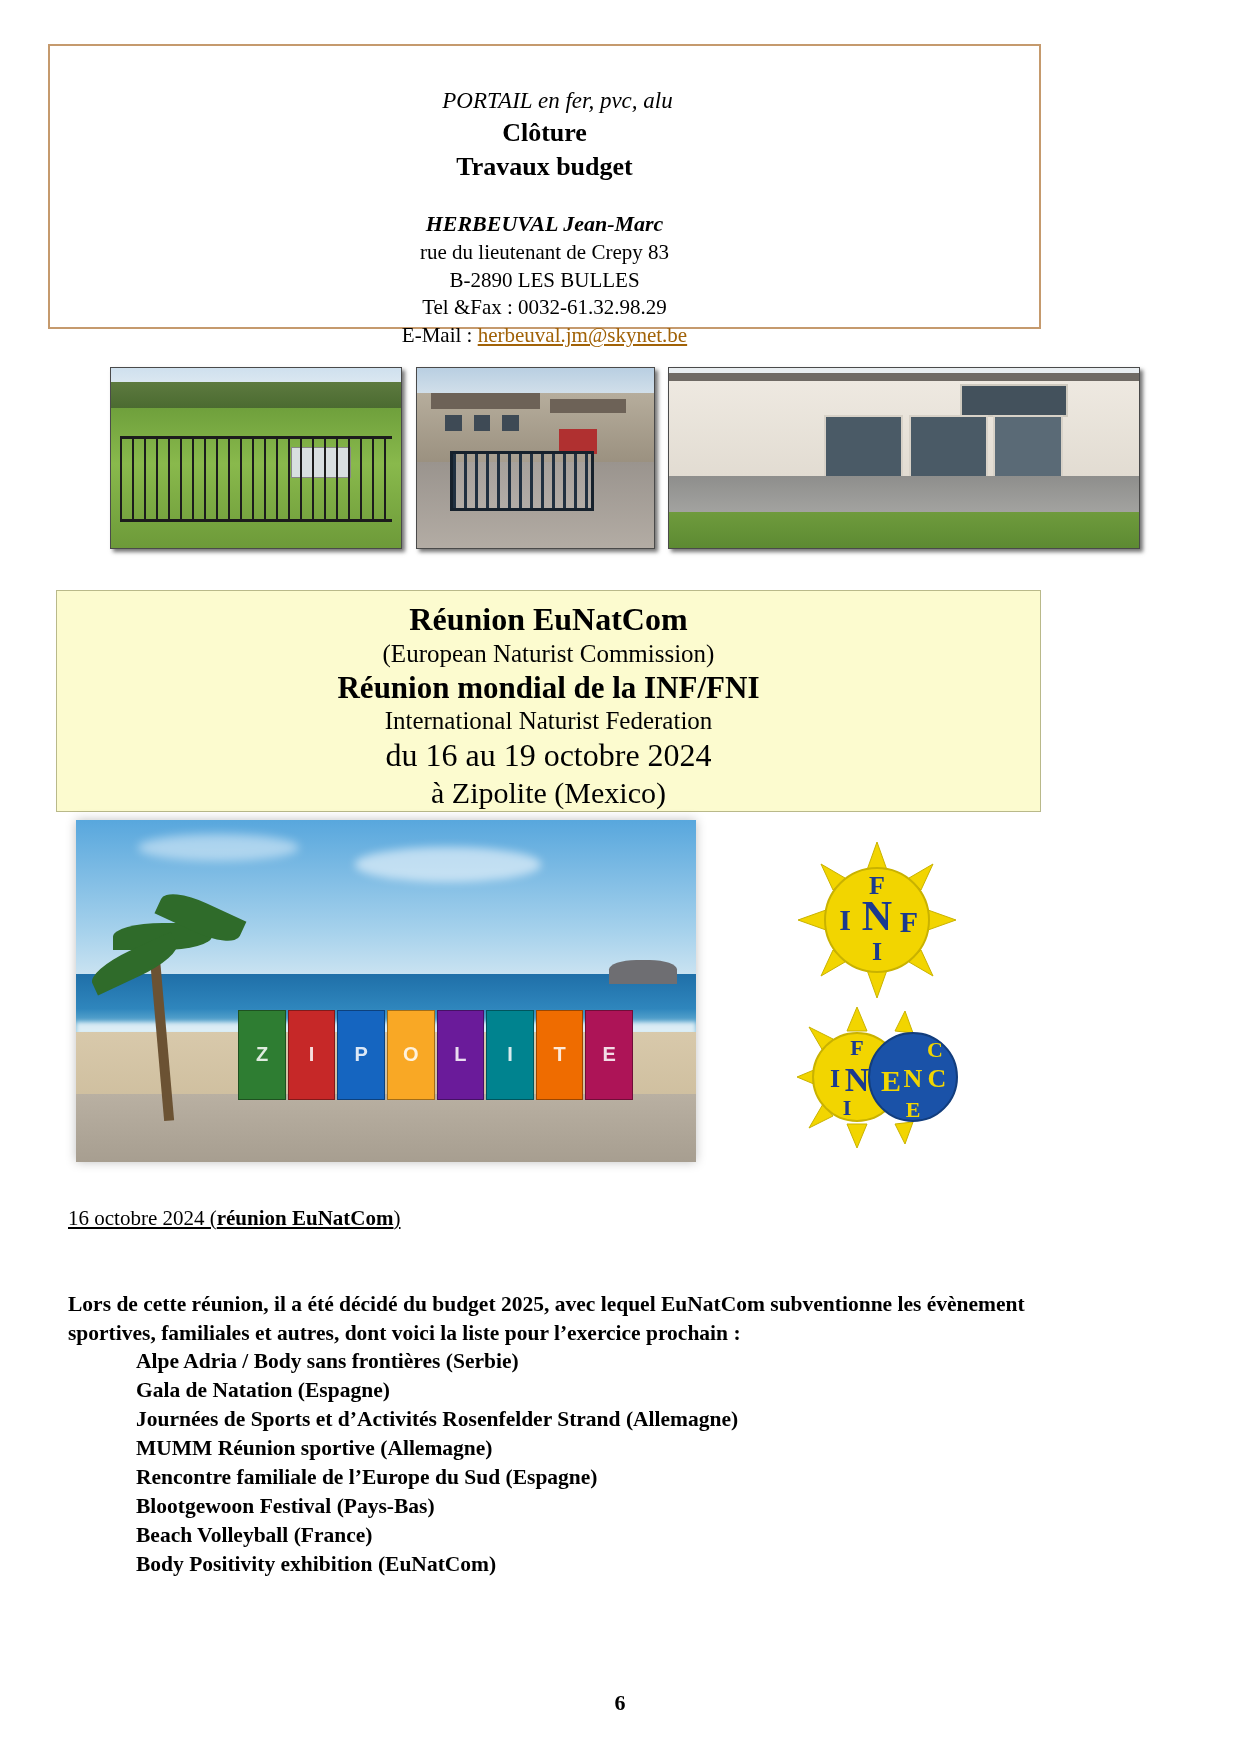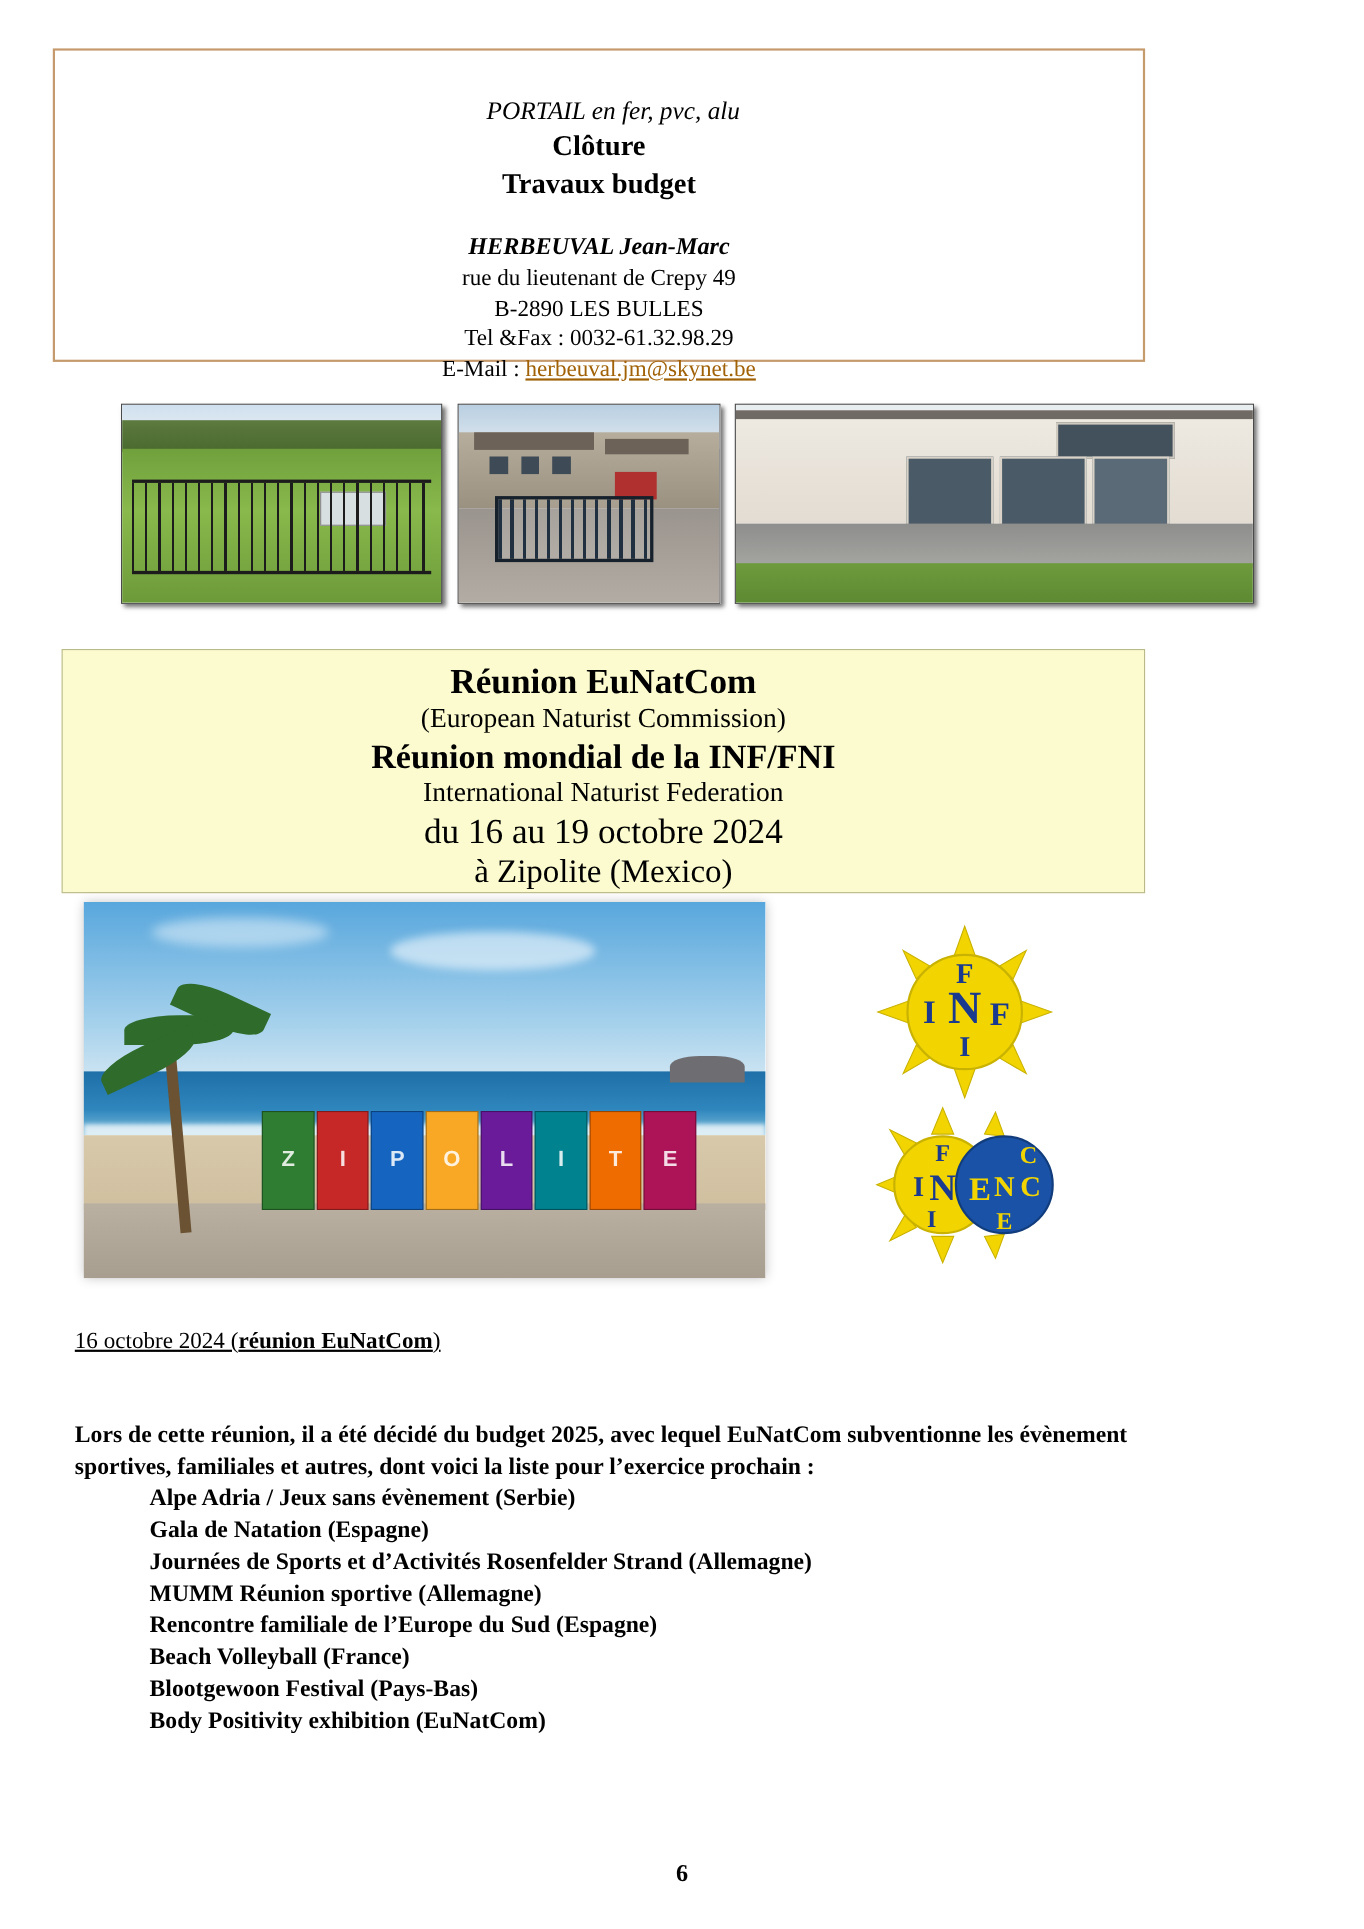--- a/index.html
+++ b/index.html
@@ -236,21 +236,21 @@
   }
 </style>
 </head>
 <body>
 
 <div class="ad-box">
   <div class="ad-line1">PORTAIL en fer, pvc, alu</div>
   <div class="ad-line2">Clôture</div>
   <div class="ad-line3">Travaux budget</div>
   <div class="ad-name">HERBEUVAL Jean-Marc</div>
-  <div class="ad-addr">rue du lieutenant de Crepy 49</div>
+  <div class="ad-addr">rue du lieutenant de Crepy 83</div>
   <div class="ad-addr">B-2890 LES BULLES</div>
   <div class="ad-addr">Tel &amp;Fax : 0032-61.32.98.29</div>
   <div class="ad-email-row">
     <span>E-Mail : </span><a class="ad-email" href="#">herbeuval.jm@skynet.be</a>
   </div>
 </div>
 
 <div class="photo" id="photo-fence">
   <div class="fence-sky"></div>
   <div class="fence-tree"></div>
@@ -364,24 +364,24 @@
   </svg>
 </div>
 
 <div class="section-date">
   <span>16 octobre 2024 (</span><b>réunion EuNatCom</b><span>)</span>
 </div>
 
 <div class="body-text">
   <p class="intro">Lors de cette réunion, il a été décidé du budget 2025, avec lequel EuNatCom subventionne les évènement sportives, familiales et autres, dont voici la liste pour l’exercice prochain :</p>
   <ul class="event-list" id="event-list">
-      <li>Alpe Adria / Jeux sans évènement (Serbie)</li>
+      <li>Alpe Adria / Body sans frontières (Serbie)</li>
       <li>Gala de Natation (Espagne)</li>
       <li>Journées de Sports et d’Activités Rosenfelder Strand (Allemagne)</li>
       <li>MUMM Réunion sportive (Allemagne)</li>
       <li>Rencontre familiale de l’Europe du Sud (Espagne)</li>
+      <li>Blootgewoon Festival (Pays-Bas)</li>
       <li>Beach Volleyball (France)</li>
-      <li>Blootgewoon Festival (Pays-Bas)</li>
       <li>Body Positivity exhibition (EuNatCom)</li>
     </ul>
 </div>
 
 <div class="page-number">6</div>
 
 </body></html>

